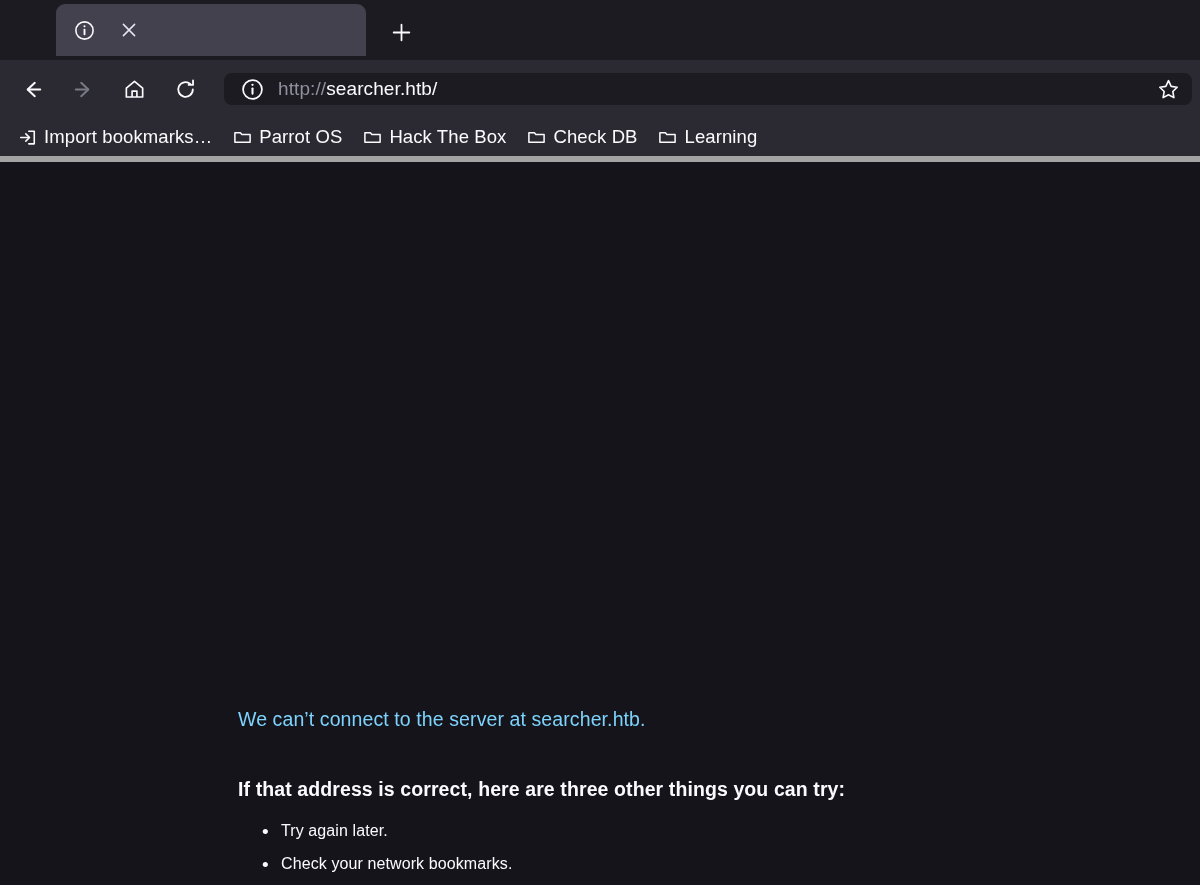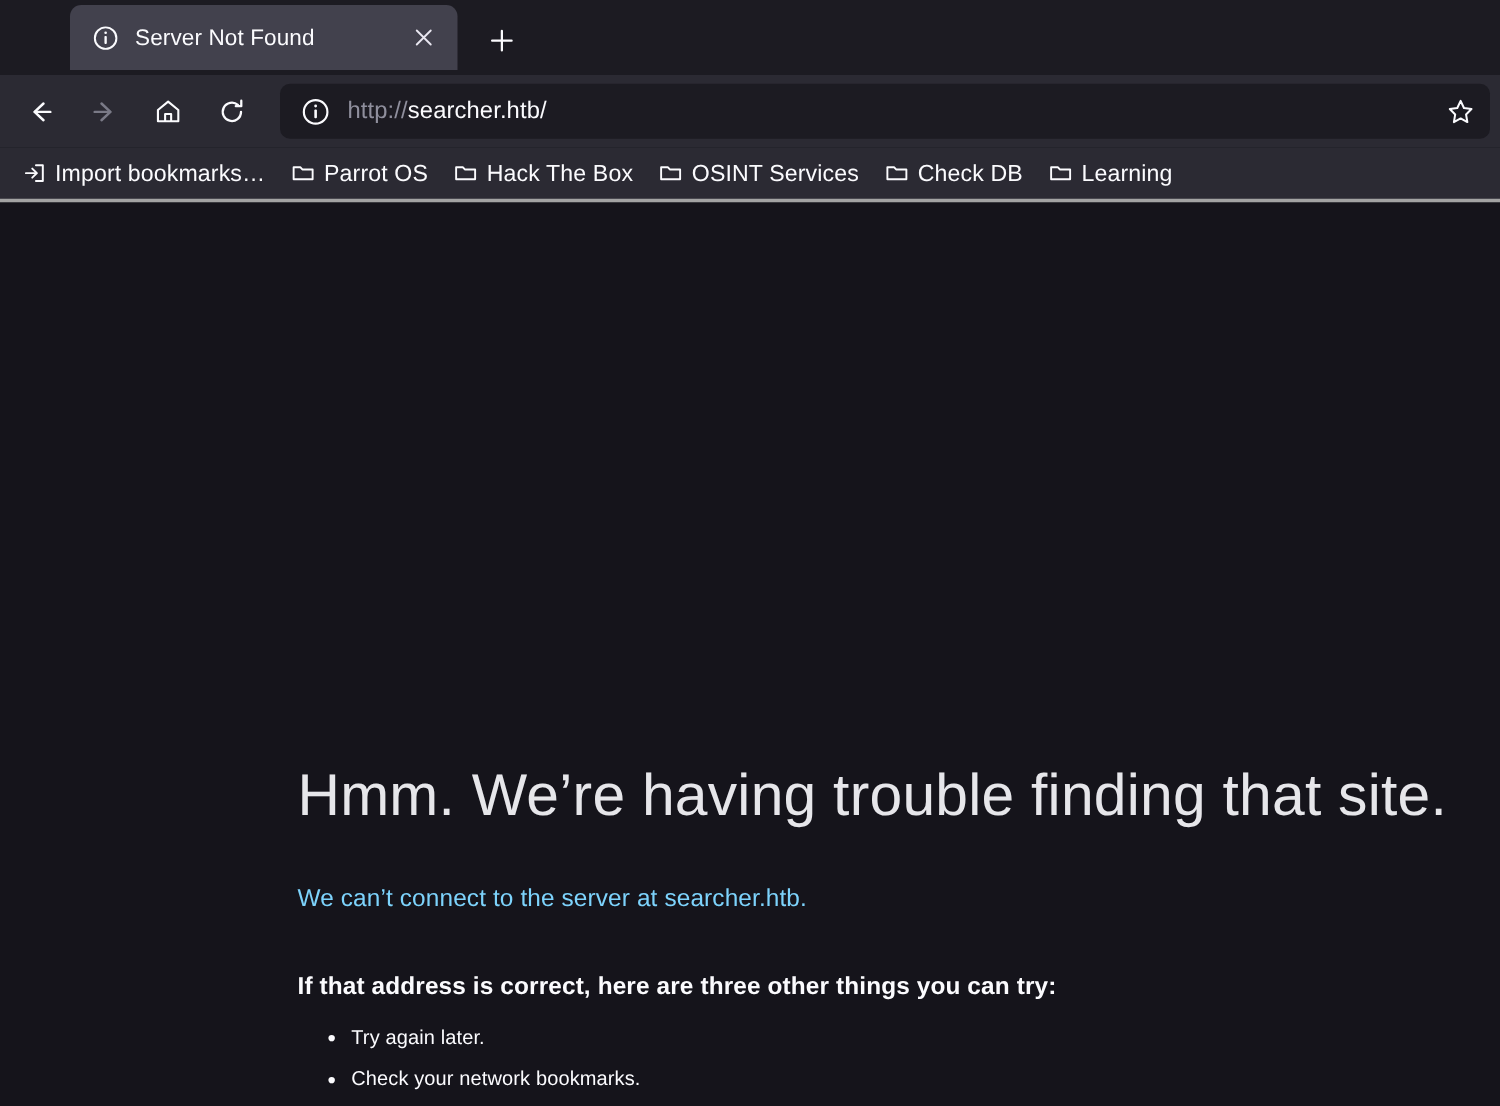--- a/index.html
+++ b/index.html
@@ -105,21 +105,21 @@
     display: flex;
     align-items: center;
     justify-content: center;
     border-radius: 6px;
     flex: 0 0 40px;
     margin-right: 11px;
   }
 
   .urlbar {
     flex: 1;
-    height: 44px;
+    height: 32px;
     background: #1c1b22;
     border-radius: 8px;
     display: flex;
     align-items: center;
     padding: 0 6px 0 16px;
     margin-left: 8px;
     min-width: 0;
   }
 
   .url-identity {
@@ -155,21 +155,21 @@
   
   .bookmarks {
     height: 44px;
     flex: 0 0 44px;
     background: #2b2a33;
     display: flex;
     align-items: center;
     padding-left: 10px;
     overflow: hidden;
     white-space: nowrap;
-    border-bottom: 3px solid #a3a3a3;
+    border-bottom: 6px solid #a3a3a3;
   }
 
   .bm {
     display: flex;
     align-items: center;
     height: 32px;
     padding: 0 7px;
     border-radius: 5px;
     flex: 0 0 auto;
     margin-right: 6px;
@@ -273,21 +273,20 @@
   <div class="tabstrip">
 
     <div class="tab">
       <span class="tab-favicon">
         <svg width="21" height="21" viewBox="0 0 20 20" fill="none">
           <circle cx="10" cy="10" r="8.2" stroke="#fbfbfe" stroke-width="1.5"></circle>
           <circle cx="10" cy="5.9" r="1.0" fill="#fbfbfe"></circle>
           <rect x="9.1" y="8.3" width="1.8" height="6.2" rx="0.7" fill="#fbfbfe"></rect>
         </svg>
       </span>
-      <span class="tab-title">Server Not Found</span>
       <span class="tab-close">
         <svg width="16" height="16" viewBox="0 0 16 16">
           <path d="M2.4 2.4 L13.6 13.6 M13.6 2.4 L2.4 13.6" stroke="#e8e6f0" stroke-width="1.5" stroke-linecap="round"></path>
         </svg>
       </span>
     </div>
 
     <div class="newtab-btn">
       <svg width="19" height="19" viewBox="0 0 18 18">
         <path d="M9 1.6 V16.4 M1.6 9 H16.4" stroke="#fbfbfe" stroke-width="1.7" stroke-linecap="round"></path>
@@ -366,53 +365,44 @@
 
     <div class="bm">
       <span class="bm-icon">
         <svg width="19" height="19" viewBox="0 0 18 18">
           <path d="M1.8 4.6 H7.0 L8.4 6.2 H16.2 V13.6 H1.8 Z" stroke="#fbfbfe" stroke-width="1.45" fill="none" stroke-linejoin="round"></path>
         </svg>
       </span>
       <span class="bm-label">Hack The Box</span>
     </div>
 
+
     <div class="bm">
       <span class="bm-icon">
         <svg width="19" height="19" viewBox="0 0 18 18">
           <path d="M1.8 4.6 H7.0 L8.4 6.2 H16.2 V13.6 H1.8 Z" stroke="#fbfbfe" stroke-width="1.45" fill="none" stroke-linejoin="round"></path>
         </svg>
       </span>
-      <span class="bm-label">OSINT Services</span>
-    </div>
+      <span class="bm-label">Check DB</span>
+    </div>
+
 
     <div class="bm">
       <span class="bm-icon">
         <svg width="19" height="19" viewBox="0 0 18 18">
           <path d="M1.8 4.6 H7.0 L8.4 6.2 H16.2 V13.6 H1.8 Z" stroke="#fbfbfe" stroke-width="1.45" fill="none" stroke-linejoin="round"></path>
         </svg>
       </span>
-      <span class="bm-label">Check DB</span>
-    </div>
-
-
-    <div class="bm">
-      <span class="bm-icon">
-        <svg width="19" height="19" viewBox="0 0 18 18">
-          <path d="M1.8 4.6 H7.0 L8.4 6.2 H16.2 V13.6 H1.8 Z" stroke="#fbfbfe" stroke-width="1.45" fill="none" stroke-linejoin="round"></path>
-        </svg>
-      </span>
       <span class="bm-label">Learning</span>
     </div>
   </div>
 
   <div class="content">
     <div class="neterror">
 
-      <h1 class="err-title">Hmm. We’re having trouble finding that site.</h1>
 
       <p class="err-short">We can’t connect to the server at searcher.htb.</p>
 
       <p class="err-listhead">If that address is correct, here are three other things you can try:</p>
 
       <ul class="err-list">
         <li>Try again later.</li>
         <li>Check your network bookmarks.</li>
 
       </ul>

